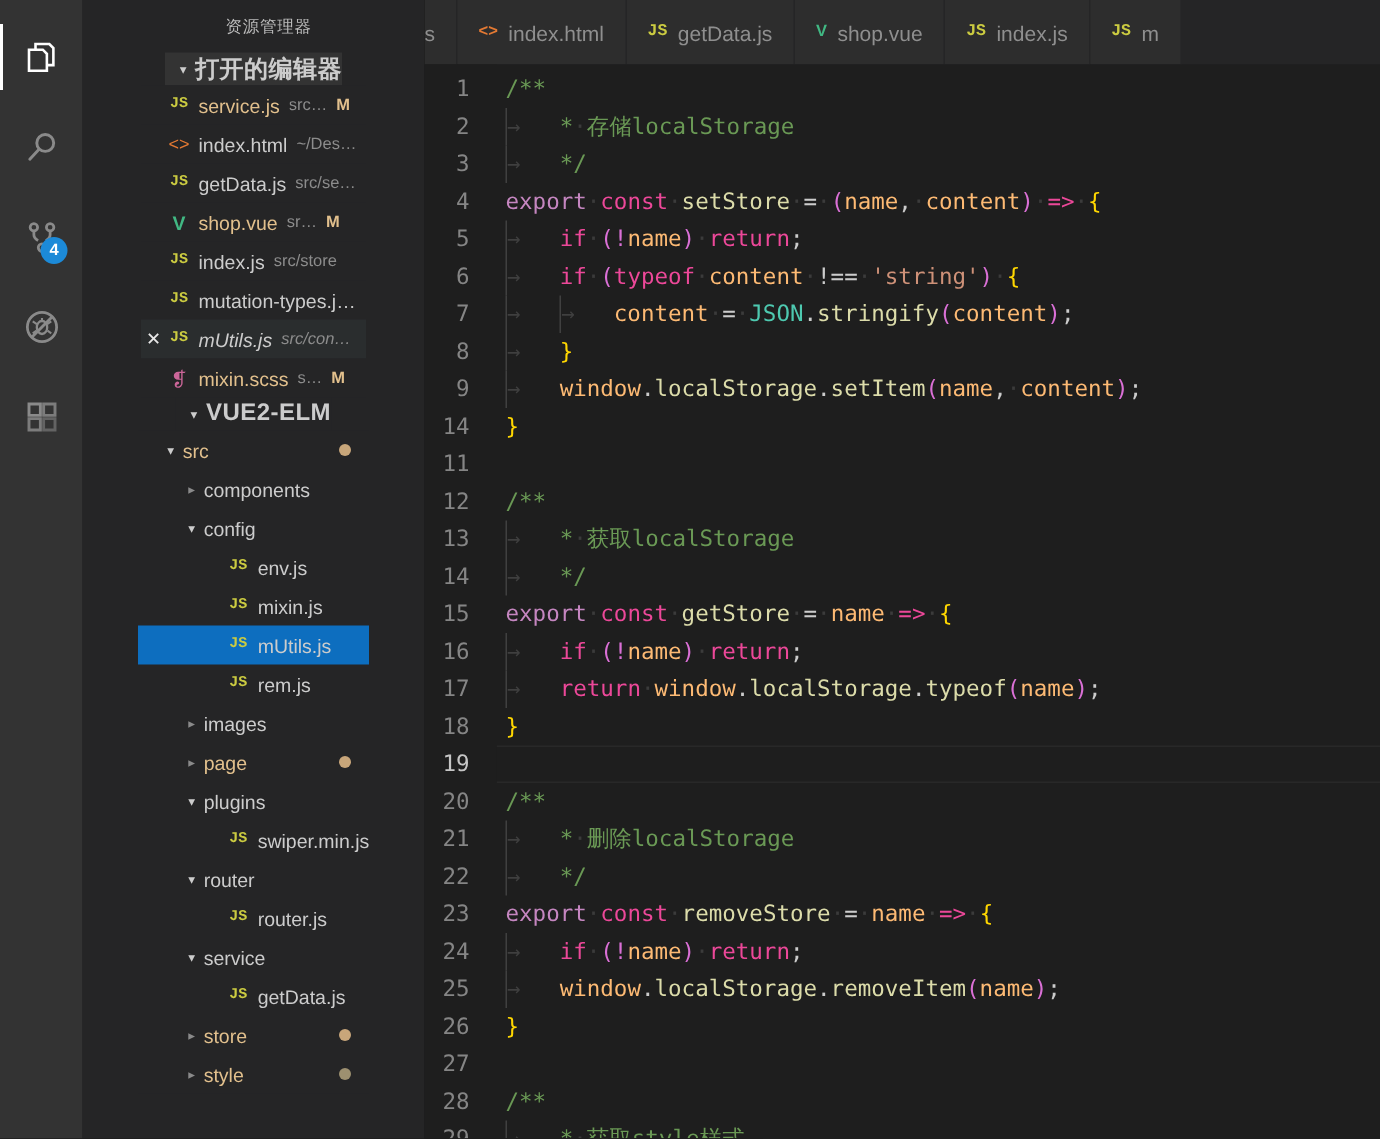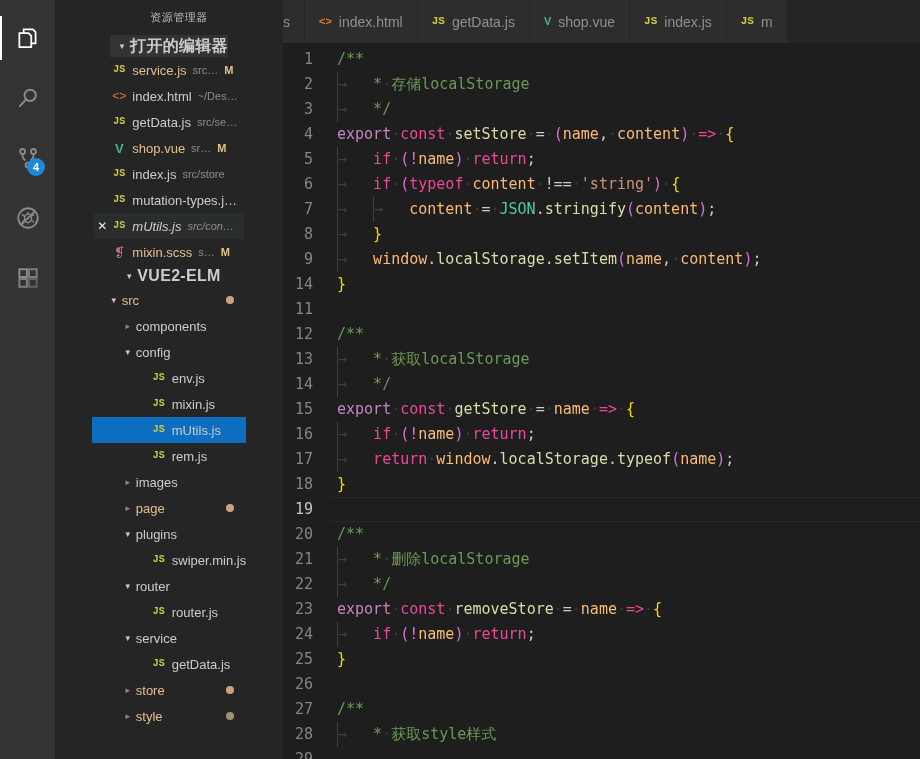--- a/index.html
+++ b/index.html
@@ -451,20 +451,21 @@
           <div class="cline"><span class="t-kw">export</span><span class="ws">·</span><span class="t-blu">const</span><span class="ws">·</span><span class="t-fn">getStore</span><span class="ws">·</span>=<span class="ws">·</span><span class="t-var">name</span><span class="ws">·</span><span class="t-blu">=&gt;</span><span class="ws">·</span><span class="t-yel">{</span></div>
           <div class="cline"><span class="indent tabarrow" style="display:inline-block;width:4ch;">→</span><span class="t-blu">if</span><span class="ws">·</span><span class="t-mag">(</span><span class="t-mag">!</span><span class="t-var">name</span><span class="t-mag">)</span><span class="ws">·</span><span class="t-blu">return</span>;</div>
           <div class="cline"><span class="indent tabarrow" style="display:inline-block;width:4ch;">→</span><span class="t-blu">return</span><span class="ws">·</span><span class="t-var">window</span>.<span class="t-fn">localStorage</span>.<span class="t-fn">typeof</span><span class="t-mag">(</span><span class="t-var">name</span><span class="t-mag">)</span>;</div>
           <div class="cline"><span class="t-yel">}</span></div>
           <div class="cline current">&nbsp;</div>
           <div class="cline"><span class="t-cmt">/**</span></div>
           <div class="cline"><span class="indent tabarrow" style="display:inline-block;width:4ch;">→</span><span class="t-cmt">*<span class="ws">·</span>删除localStorage</span></div>
           <div class="cline"><span class="indent tabarrow" style="display:inline-block;width:4ch;">→</span><span class="t-cmt">*/</span></div>
           <div class="cline"><span class="t-kw">export</span><span class="ws">·</span><span class="t-blu">const</span><span class="ws">·</span><span class="t-fn">removeStore</span><span class="ws">·</span>=<span class="ws">·</span><span class="t-var">name</span><span class="ws">·</span><span class="t-blu">=&gt;</span><span class="ws">·</span><span class="t-yel">{</span></div>
           <div class="cline"><span class="indent tabarrow" style="display:inline-block;width:4ch;">→</span><span class="t-blu">if</span><span class="ws">·</span><span class="t-mag">(</span><span class="t-mag">!</span><span class="t-var">name</span><span class="t-mag">)</span><span class="ws">·</span><span class="t-blu">return</span>;</div>
+          <div class="cline"><span class="indent tabarrow" style="display:inline-block;width:4ch;">→</span><span class="t-var">window</span>.<span class="t-fn">localStorage</span>.<span class="t-fn">removeItem</span><span class="t-mag">(</span><span class="t-var">name</span><span class="t-mag">)</span>;</div>
           <div class="cline"><span class="t-yel">}</span></div>
           <div class="cline">&nbsp;</div>
           <div class="cline"><span class="t-cmt">/**</span></div>
           <div class="cline"><span class="indent tabarrow" style="display:inline-block;width:4ch;">→</span><span class="t-cmt">*<span class="ws">·</span>获取style样式</span></div>
         </div>
     </div>
 
   </div>
 
 </div>

